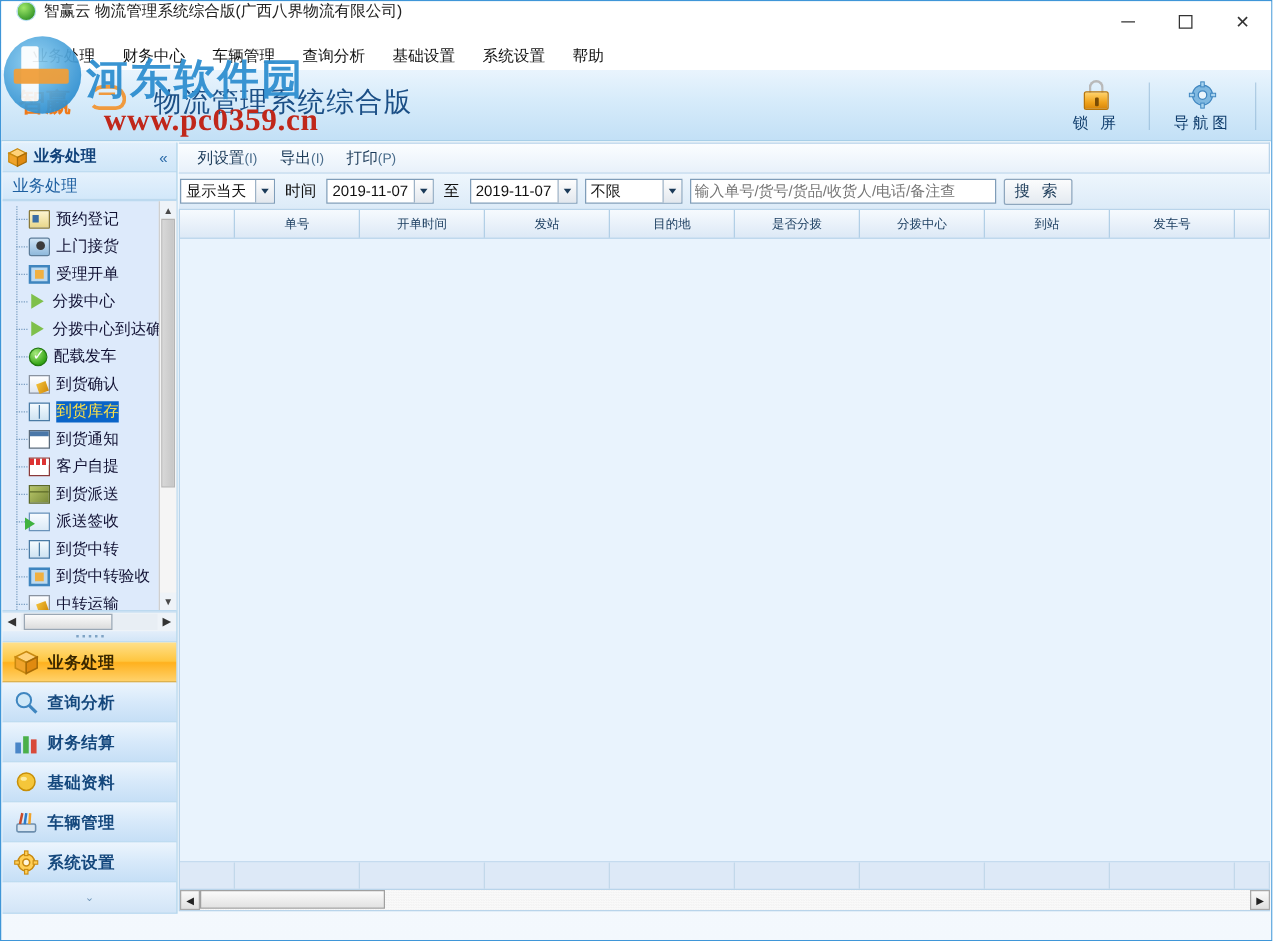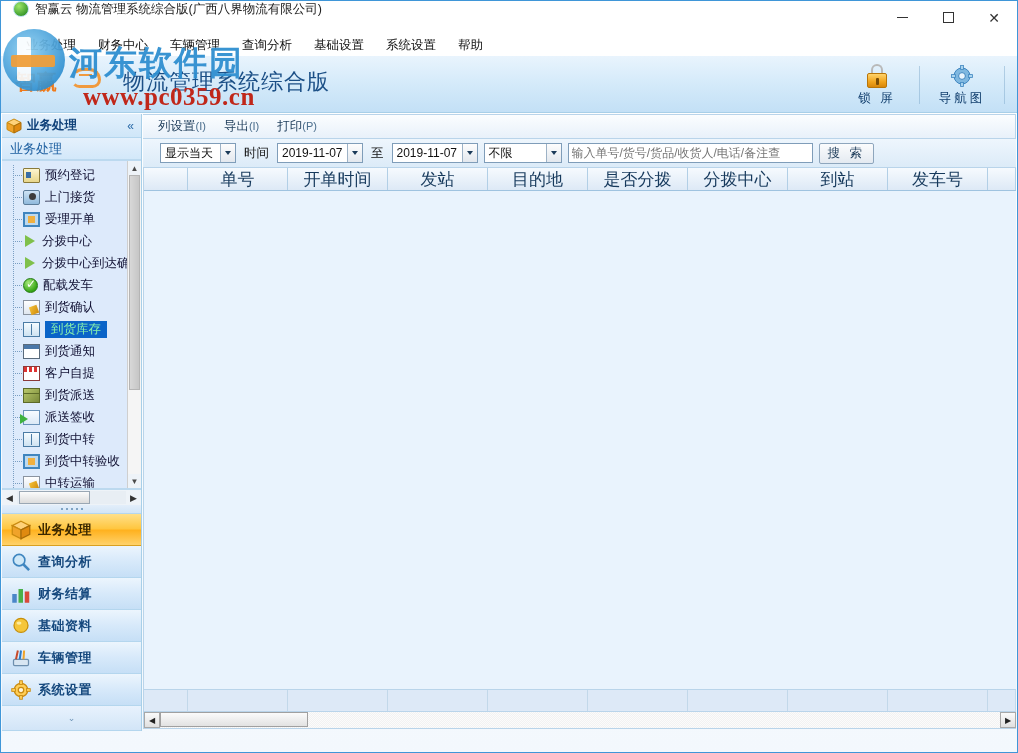--- a/index.html
+++ b/index.html
@@ -179,21 +179,21 @@
   .tree-item::before {
     content: ""; position: absolute; left: 11px; top: 11px; width: 9px;
     border-top: 1px dotted #7a9ec2;
   }
   .ti-icon {
     width: 17px; height: 15px; margin-left: 10px; margin-right: 5px;
     flex: none; position: relative;
   }
   .ti-label { font-size: 12.5px; color: #113; }
   .tree-item.selected .ti-label {
-    background: #0a64c8; color: #86efac; padding: 0 6px;
+    background: #0a64c8; color: #fde047; padding: 0 0;
   }
 
   
   .g-card { background: linear-gradient(#fdf5d0,#e8d68a); border: 1px solid #8a7a3a; border-radius: 1px; }
   .g-card::after { content:""; position:absolute; left:2px; top:3px; width:5px; height:6px; background:#3a6ea5; }
   .g-person { border-radius: 2px; background: linear-gradient(#cfe4f5,#8fb9dc); border: 1px solid #5c7c99; }
   .g-person::after { content:""; position:absolute; left:5px; top:2px; width:7px; height:7px; border-radius:50%; background:#3b3b3b; }
   .g-frame { background: #bcd9ef; border: 2px solid #3f85bf; }
   .g-frame::after { content:""; position:absolute; left:3px; top:2px; right:3px; bottom:2px; background:#f0b040; }
   .g-play { width:0; height:0; margin-left:12px; margin-right:7px;
@@ -279,21 +279,21 @@
     border: 1px solid #b9d4ea; border-left: none;
     padding-left: 6px;
   }
   .cmd-item { font-size: 12.5px; color: #1b3a58; padding: 2px 9px; cursor: default; white-space: nowrap; }
   .cmd-key { color: #4a6d8c; font-size: 11px; }
 
   .filterbar {
     height: 29px; display: flex; align-items: center; gap: 6px;
     background: linear-gradient(#eef6fd,#dcebf8);
     border-bottom: 1px solid #b9d4ea;
-    padding: 0 17px;
+    padding: 0 1px;
   }
   .fcombo {
     height: 20px; display: flex; align-items: stretch;
     border: 1px solid #7f9db9; background: #fff;
   }
   .fcombo .val { font-size: 12px; color: #111; padding: 0 4px; line-height: 18px; white-space: nowrap; }
   .fcombo .arrow {
     width: 15px; display: flex; align-items: center; justify-content: center;
     background: linear-gradient(#fdfdfd,#e3e8ee); border-left: 1px solid #9db2c6;
   }
@@ -321,21 +321,21 @@
     background: #e9f3fd;
     border-left: 1px solid #b9d4ea;
   }
   .grid-head {
     height: 23px; display: flex; align-items: stretch;
     background: linear-gradient(#f4f9fe,#dbe9f7);
     border-bottom: 1px solid #9fc3e0;
   }
   .gh-cell {
     display: flex; align-items: center; justify-content: center;
-    font-size: 17px; color: #16395c;
+    font-size: 10px; color: #16395c;
     border-right: 1px solid #b2cfe6;
     background: linear-gradient(#f6fafe,#dde9f6);
   }
   .gh-corner { width: 44px; flex: none; }
   .grid-body { flex: 1; background: #e9f3fd; border-bottom: 1px solid #b9d4ea; }
   .grid-foot {
     height: 22px; display: flex; align-items: stretch;
     background: #dde9f7; border-bottom: 1px solid #b9d4ea;
   }
   .gf-cell { border-right: 1px solid #c2d8ea; }

